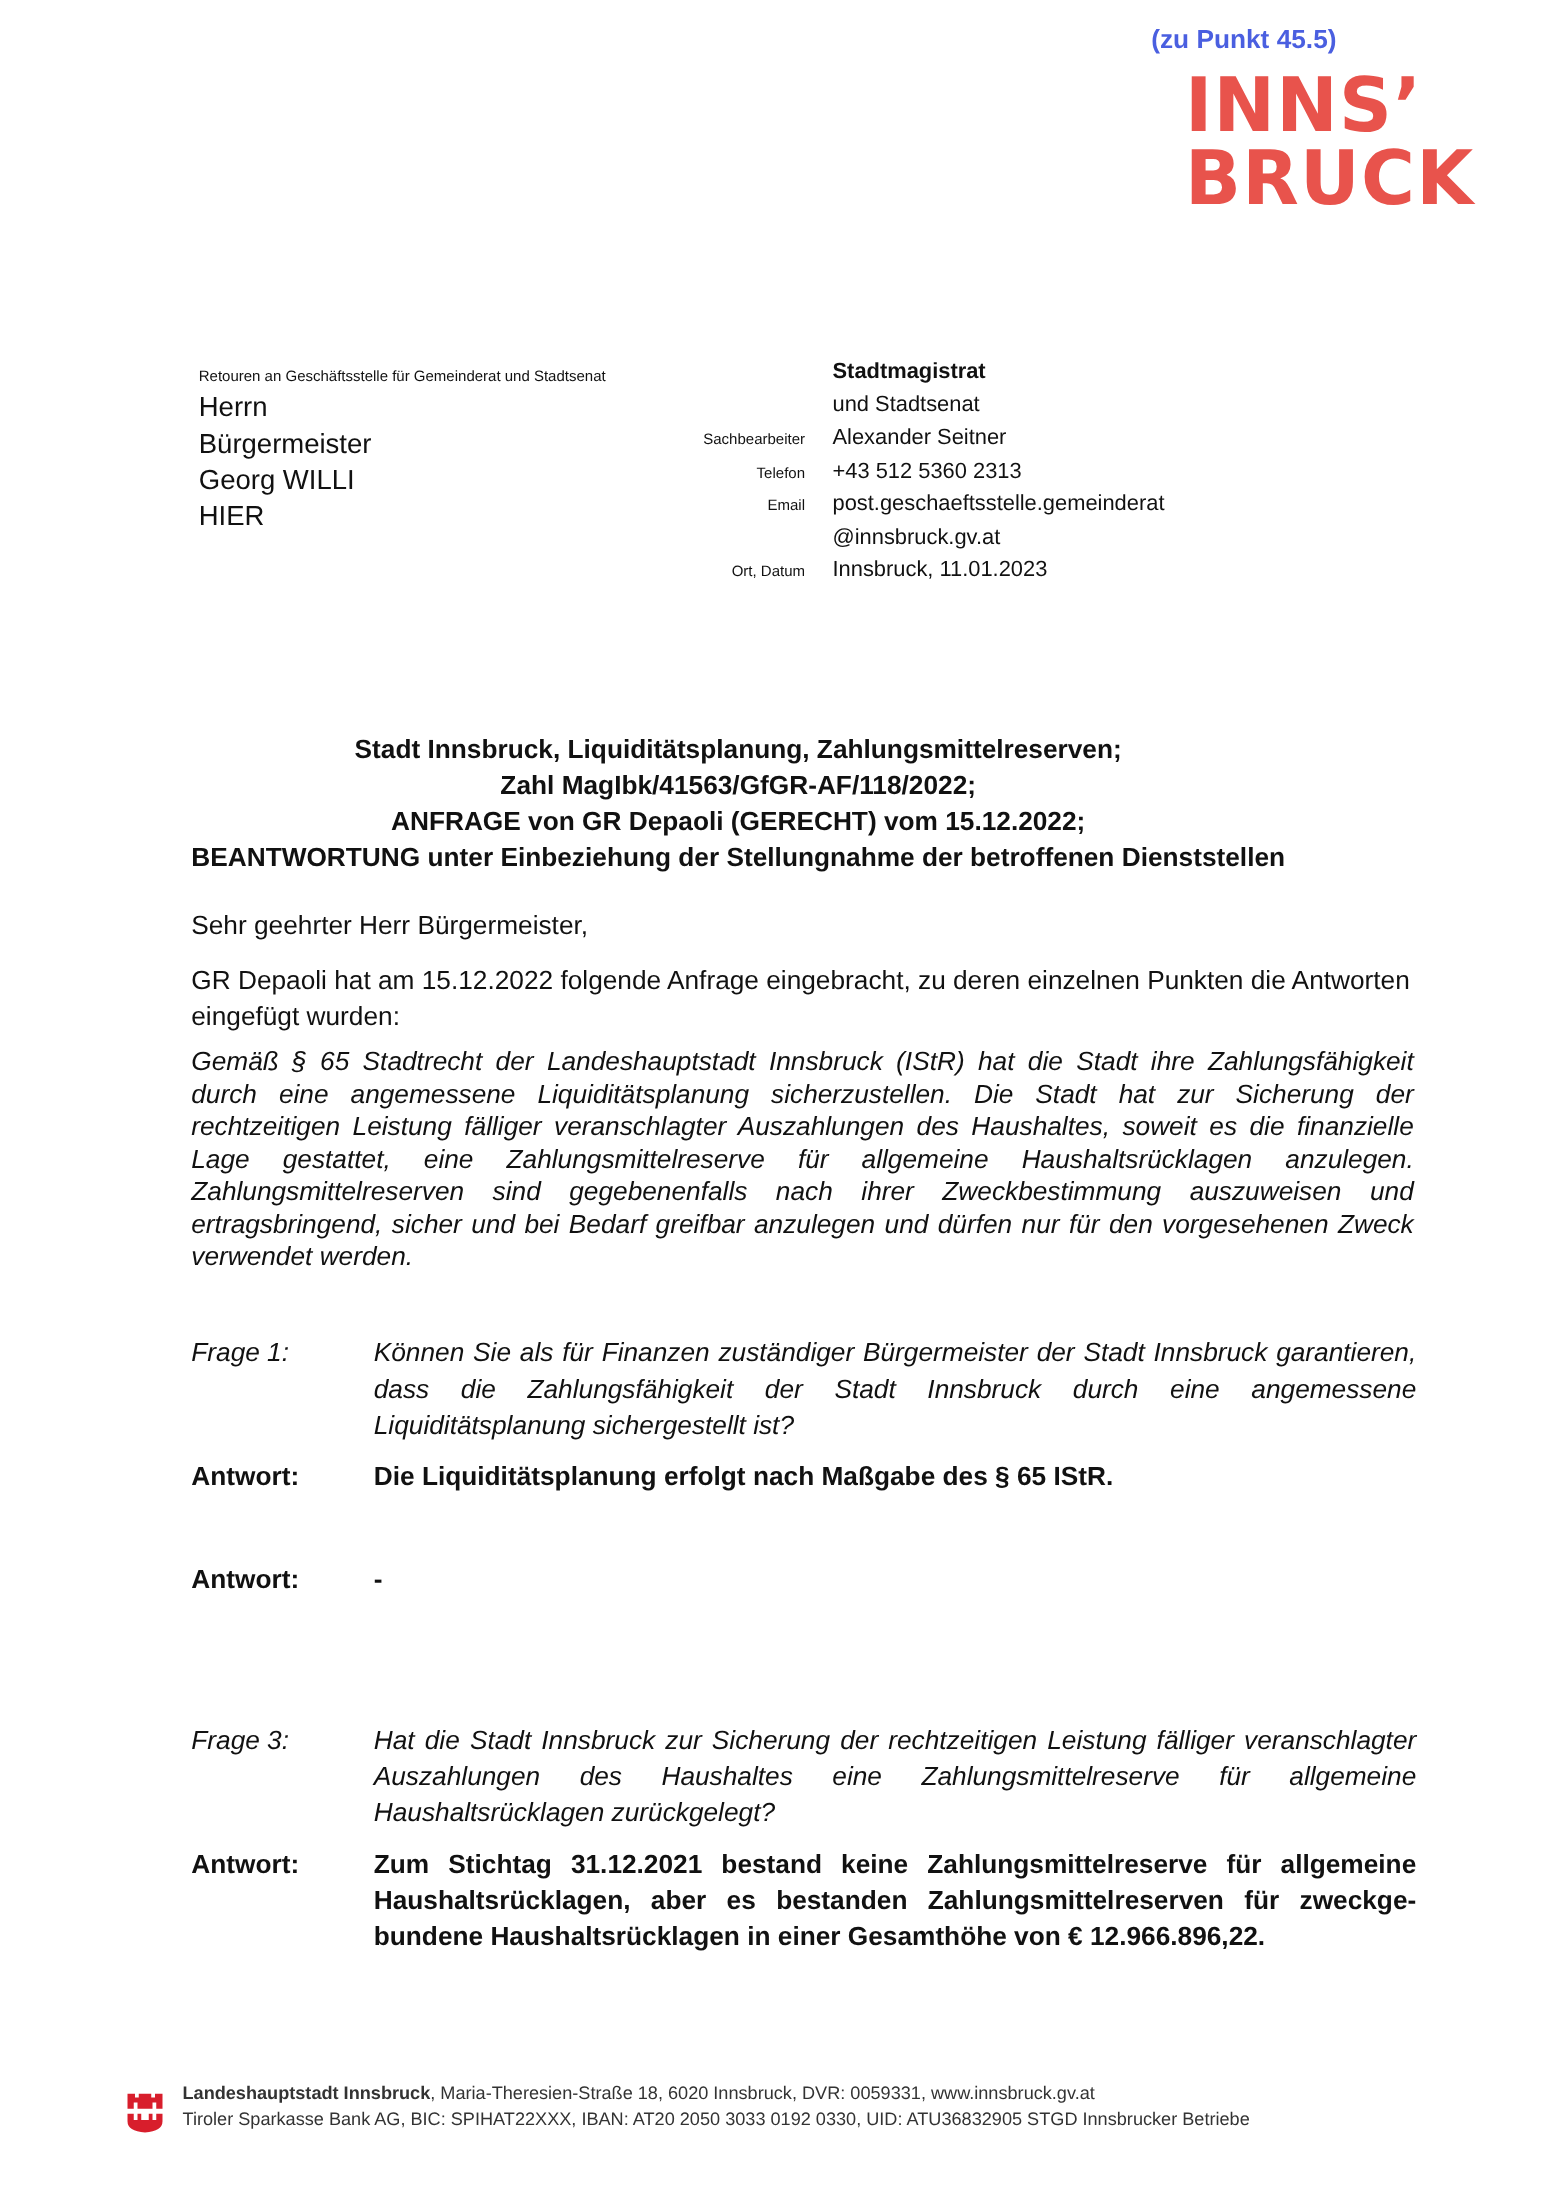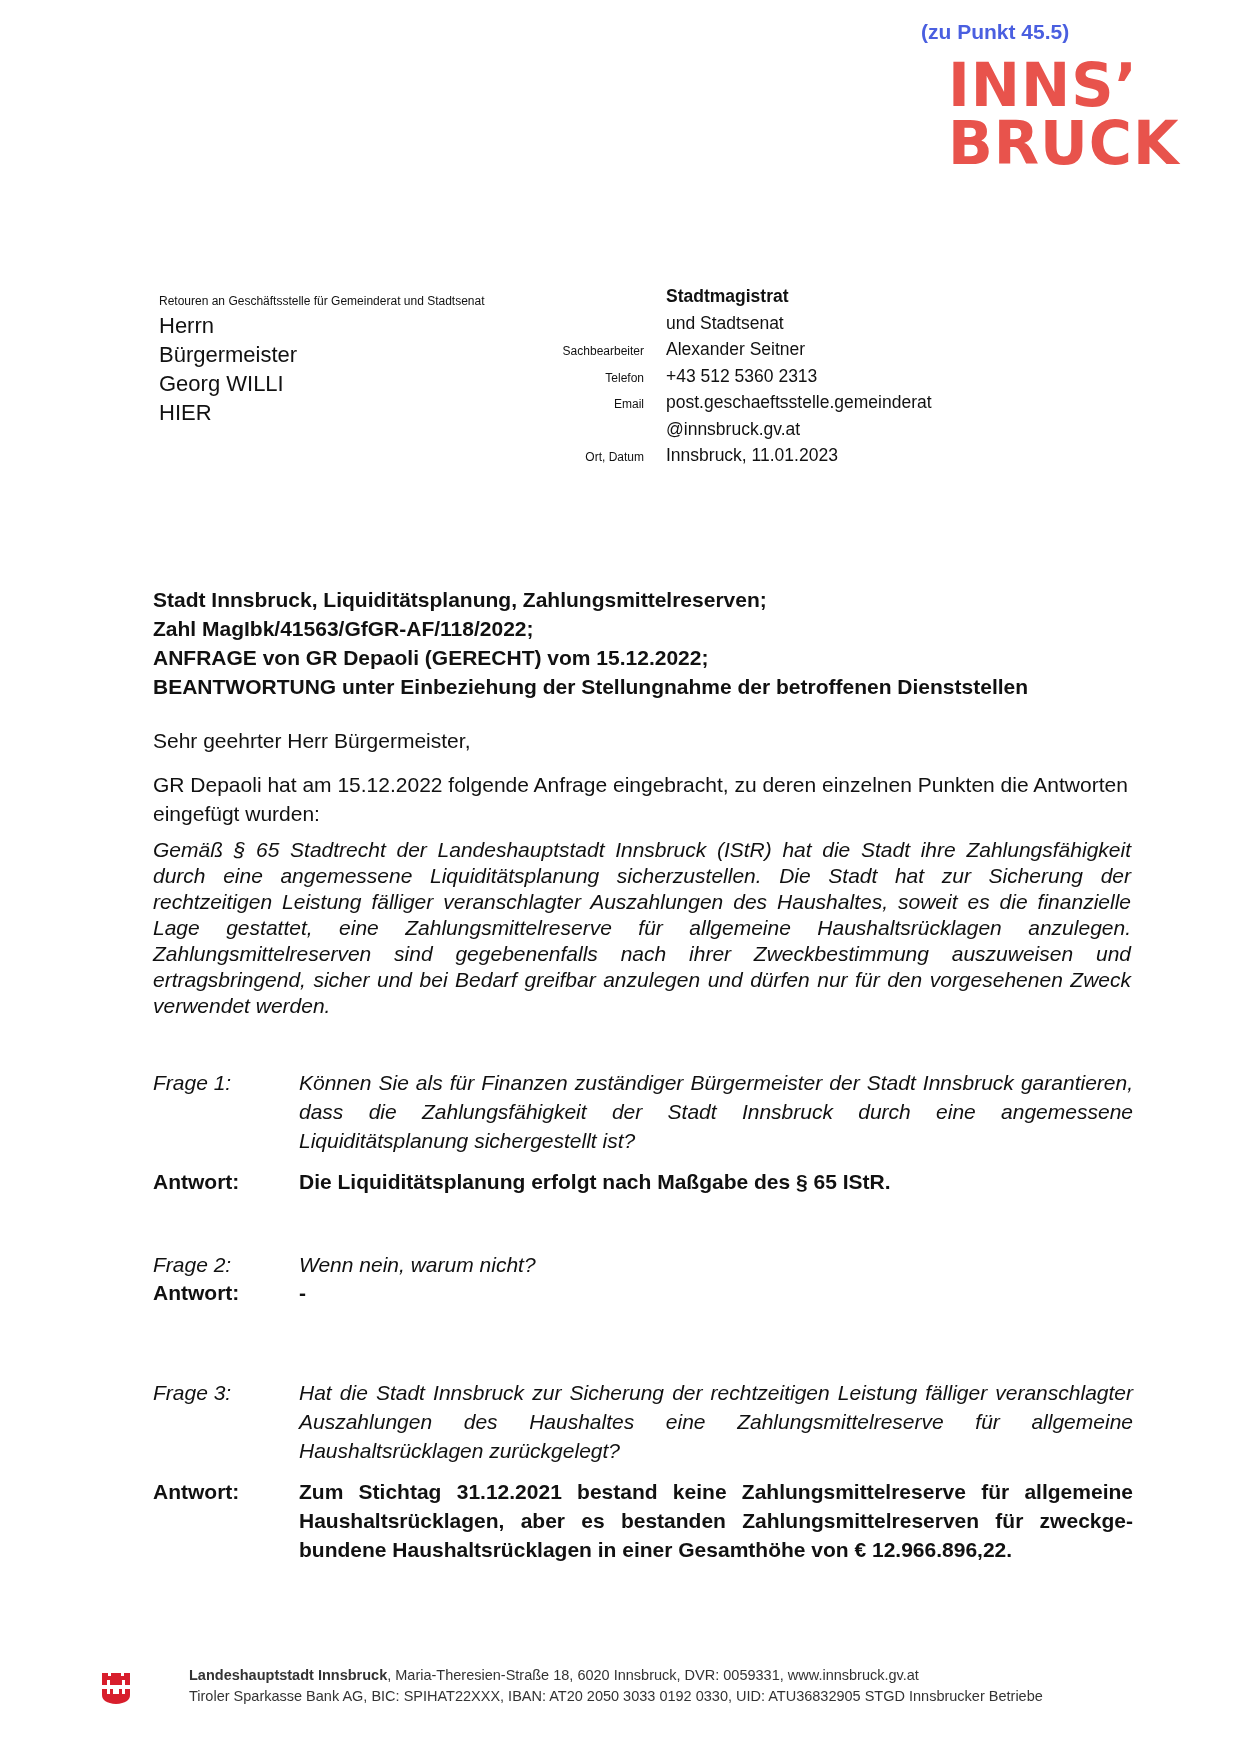--- a/index.html
+++ b/index.html
@@ -23,39 +23,39 @@
 
     
     .sender { left: 540px; top: 286px; }
     .srow { display: flex; align-items: baseline; height: 26.5px; }
     .slabel { width: 126px; text-align: right; font-size: 12px; padding-right: 22px; box-sizing: border-box; }
     .sval { font-size: 17.5px; white-space: nowrap; }
     .sval.bold { font-weight: 700; }
 
     
     .subject { left: 153px; top: 585px; font-size: 21px; font-weight: 700; line-height: 29px; }
-    .subject div { white-space: nowrap; }
+    .subject div { white-space: nowrap; text-align: center; }
 
     .salutation { left: 153px; top: 729px; font-size: 21px; white-space: nowrap; }
     .intro { left: 153px; top: 770px; width: 985px; font-size: 21px; line-height: 29px; }
 
     .quote { left: 153px; top: 837px; width: 978px; font-size: 21px; line-height: 26px;
       font-style: italic; text-align: justify; }
 
     
     .qa { left: 153px; width: 980px; }
     .qrow { display: flex; }
     .qlabel { width: 146px; flex: none; font-size: 21px; line-height: 29px; }
     .qtext { flex: 1; font-size: 21px; line-height: 29px; text-align: justify; }
     .italic { font-style: italic; }
     .bold { font-weight: 700; }
     .arow { margin-top: 12px; }
 
     
-    .footer { left: 100px; top: 1665px; display: flex; align-items: center; gap: 43px; }
+    .footer { left: 100px; top: 1665px; display: flex; align-items: flex-end; }
     .crest { width: 32px; height: 36px; margin-right: 14px; margin-top: 2px; }
     .ftext { font-size: 14.5px; line-height: 21px; color: #333333; white-space: nowrap; }
   </style>
 </head>
 <body>
 
 <div class="abs punkt">(zu Punkt 45.5)</div>
 <div class="abs logo">
   <span class="l">INNS’</span>
   <span class="l">BRUCK</span>
@@ -116,24 +116,20 @@
     <div class="qlabel italic">Frage 1:</div>
     <div class="qtext italic">Können Sie als für Finanzen zuständiger Bürgermeister der Stadt Innsbruck garan­tieren, dass die Zahlungsfähigkeit der Stadt Innsbruck durch eine angemessene Liquiditätsplanung sichergestellt ist?</div>
   </div>
   <div class="qrow arow">
     <div class="qlabel bold">Antwort:</div>
     <div class="qtext bold">Die Liquiditätsplanung erfolgt nach Maßgabe des § 65 IStR.</div>
   </div>
 </div>
 
 <div class="abs qa" style="top:1250px;">
-  <div class="qrow">
-    <div class="qlabel italic">Frage 2:</div>
-    <div class="qtext italic">Wenn nein, warum nicht?</div>
-  </div>
   <div class="qrow arow" style="margin-top:-1px;">
     <div class="qlabel bold">Antwort:</div>
     <div class="qtext bold">-</div>
   </div>
 </div>
 
 <div class="abs qa" style="top:1378px;">
   <div class="qrow">
     <div class="qlabel italic">Frage 3:</div>
     <div class="qtext italic">Hat die Stadt Innsbruck zur Sicherung der rechtzeitigen Leistung fälliger veran­schlagter Auszahlungen des Haushaltes eine Zahlungsmittelreserve für allgemeine Haushaltsrücklagen zurückgelegt?</div>

